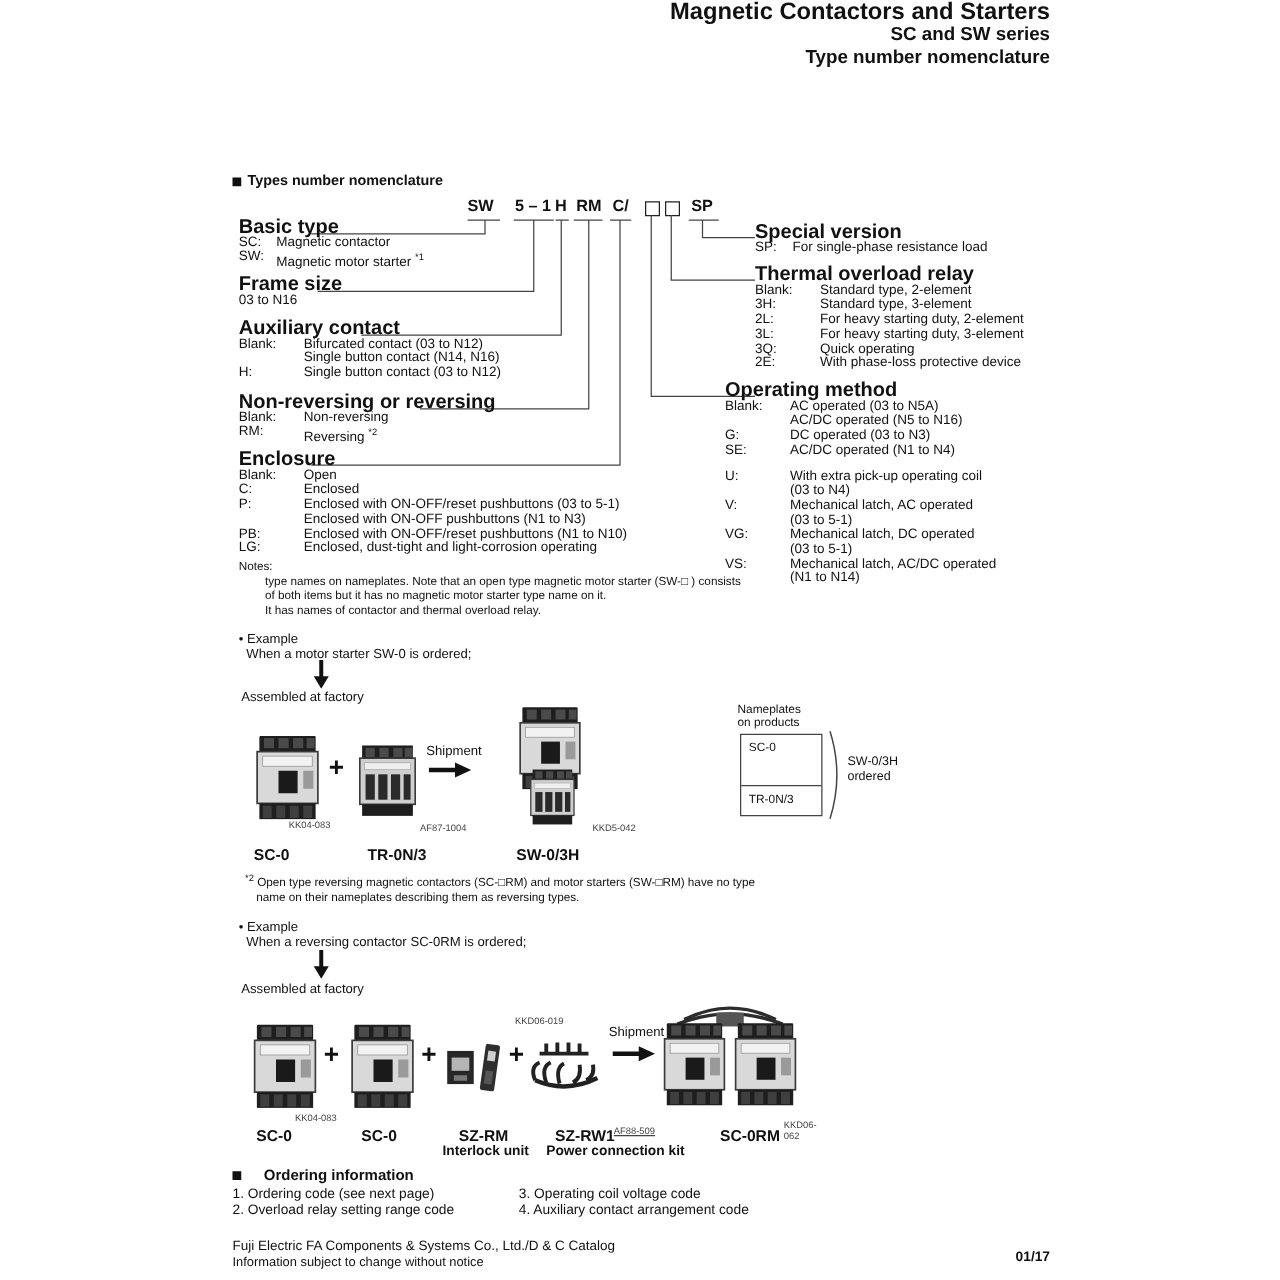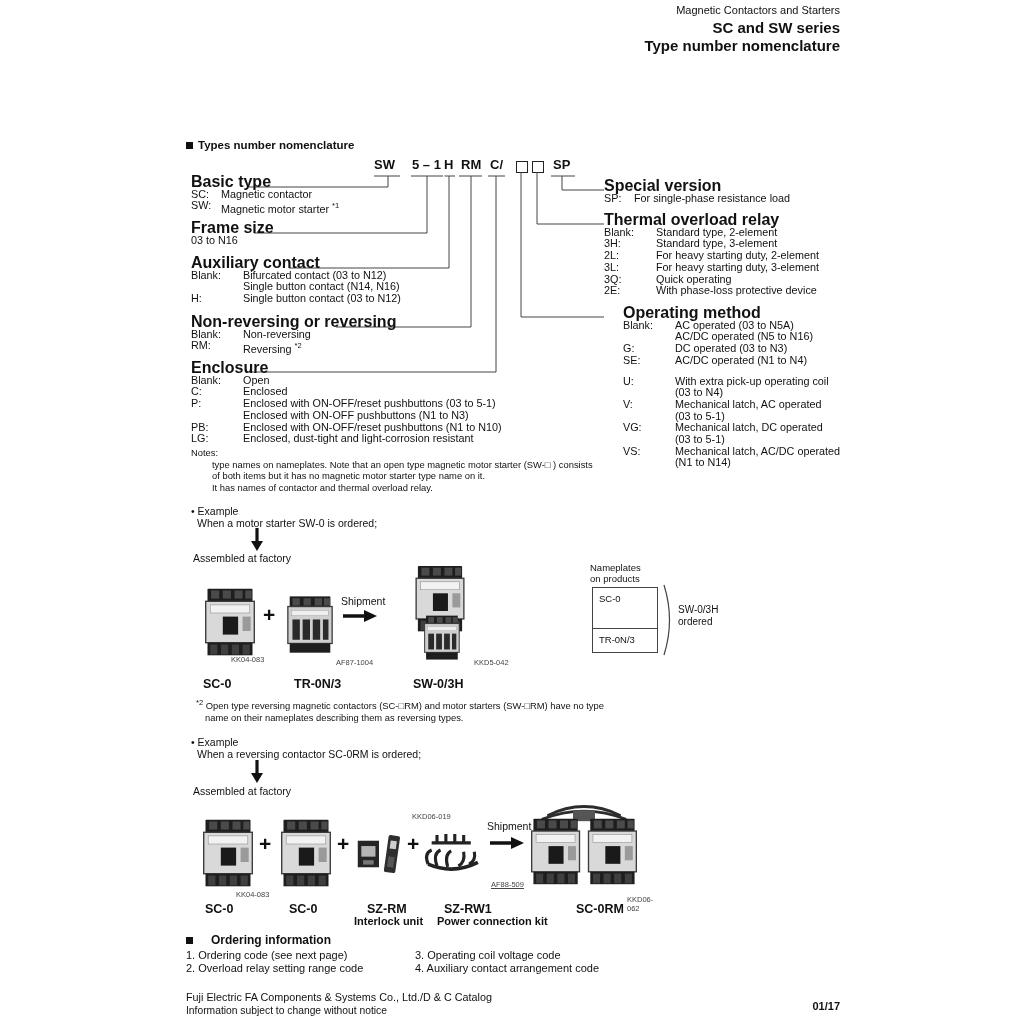--- a/index.html
+++ b/index.html
@@ -1,20 +1,20 @@
 <!DOCTYPE html>
 <html><head>
 <meta charset="utf-8">
 <style>
   html,body{margin:0;padding:0;background:#fff;}
   .page{position:relative;width:1024px;height:1024px;background:#ffffff;overflow:hidden;
         font-family:"Liberation Sans","DejaVu Sans",sans-serif;color:#111;}
   
   .doc-header{position:absolute;top:1px;left:384px;width:456px;text-align:right;line-height:18px;}
-  .doc-header .h-line1{font-size:11px;font-weight:400;}
+  .doc-header .h-line1{font-size:19px;font-weight:700;}
   .doc-header .h-line2,.doc-header .h-line3{font-size:15px;font-weight:700;}
   
   .blk-heading{position:absolute;display:flex;align-items:center;gap:5px;font-weight:700;font-size:11.5px;}
   .sq{width:7px;height:7px;background:#111;display:inline-block;flex:0 0 auto;}
   
   .code-part{position:absolute;font-weight:700;font-size:13px;white-space:nowrap;}
   .ph-box{position:absolute;width:10px;height:10px;border:1.4px solid #222;}
   
   .sec{position:absolute;font-size:10.8px;line-height:11.7px;white-space:nowrap;}
   .sec-title{font-weight:700;font-size:16px;margin-bottom:1px;}
@@ -227,21 +227,21 @@
     <div class="row">
         <span class="code"></span>
         <span class="desc">Enclosed with ON-OFF pushbuttons (N1 to N3)</span>
       </div>
     <div class="row">
         <span class="code">PB:</span>
         <span class="desc">Enclosed with ON-OFF/reset pushbuttons (N1 to N10)</span>
       </div>
     <div class="row">
         <span class="code">LG:</span>
-        <span class="desc">Enclosed, dust-tight and light-corrosion resistant</span>
+        <span class="desc">Enclosed, dust-tight and light-corrosion operating</span>
       </div>
   </div>
 
   <div class="sec" style="left:604px;top:180px;">
     <div class="sec-title">Special version</div>
     <div class="row">
         <span class="code w30">SP:</span>
         <span class="desc">For single-phase resistance load</span>
       </div>
   </div>
@@ -267,21 +267,21 @@
     <div class="row">
         <span class="code">3Q:</span>
         <span class="desc">Quick operating</span>
       </div>
     <div class="row">
         <span class="code">2E:</span>
         <span class="desc">With phase-loss protective device</span>
       </div>
   </div>
 
-  <div class="sec" style="left:623px;top:307px;">
+  <div class="sec" style="left:580px;top:307px;">
     <div class="sec-title">Operating method</div>
     <div class="row">
         <span class="code">Blank:</span>
         <span class="desc">AC operated (03 to N5A)</span>
       </div>
     <div class="row">
         <span class="code"></span>
         <span class="desc">AC/DC operated (N5 to N16)</span>
       </div>
     <div class="row">
@@ -414,21 +414,21 @@
       </svg>
     <div class="shipment" style="left:296px;top:22px;">Shipment</div>
     <svg class="arrow-abs" style="left:299px;top:38px;" width="34" height="14">
       <line x1="0" y1="7" x2="22" y2="7" stroke="#111" stroke-width="3.5"></line>
         <polygon points="21,1 21,13 34,7" fill="#111"></polygon>
     </svg>
     <svg class="prod-photo" style="left:338px;top:2px;" width="110" height="90">
         <use href="#sym-reversing"></use>
       </svg>
     <div class="photo-code" style="left:45px;top:92px;">KK04-083</div>
-    <div class="photo-code" style="left:300px;top:82px;text-decoration:underline;">AF88-509</div>
+    <div class="photo-code" style="left:300px;top:102px;text-decoration:underline;">AF88-509</div>
     <div class="photo-code" style="left:436px;top:97px;">KKD06-062</div>
     <div class="prod-label" style="left:14px;top:104px;">SC-0</div>
     <div class="prod-label" style="left:98px;top:104px;">SC-0</div>
     <div class="prod-label" style="left:176px;top:104px;">SZ-RM</div>
     <div class="prod-sub" style="left:163px;top:117px;">Interlock unit</div>
     <div class="prod-label" style="left:253px;top:104px;">SZ-RW1</div>
     <div class="prod-sub" style="left:246px;top:117px;">Power connection kit</div>
     <div class="prod-label" style="left:385px;top:104px;">SC-0RM</div>
   </div>
 

